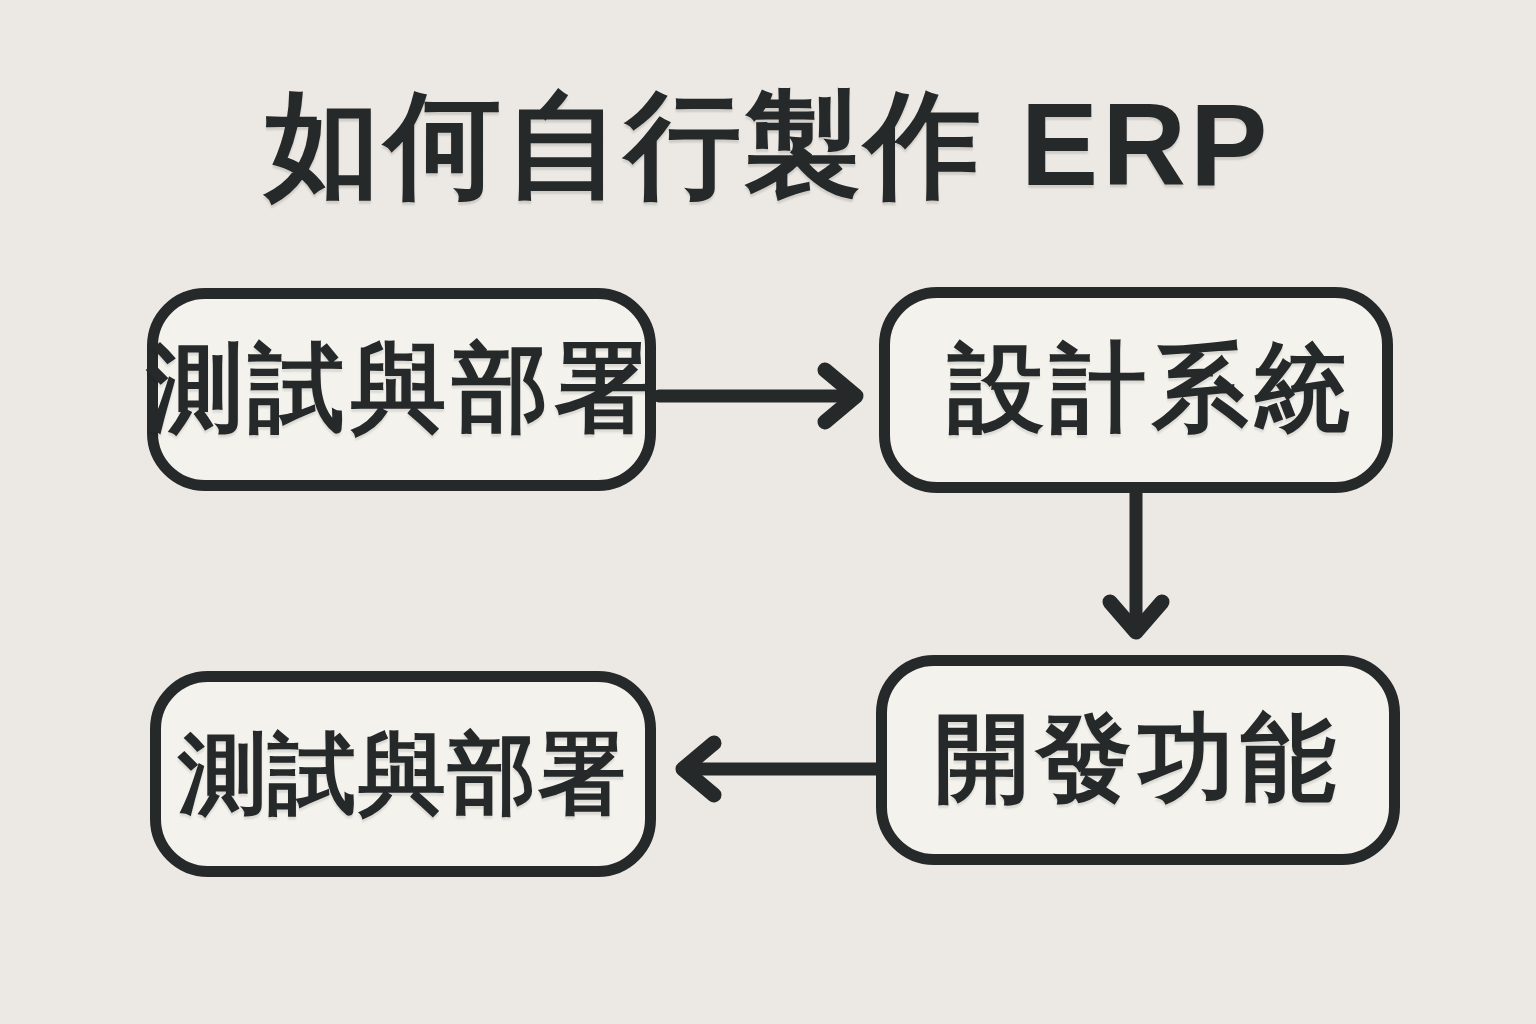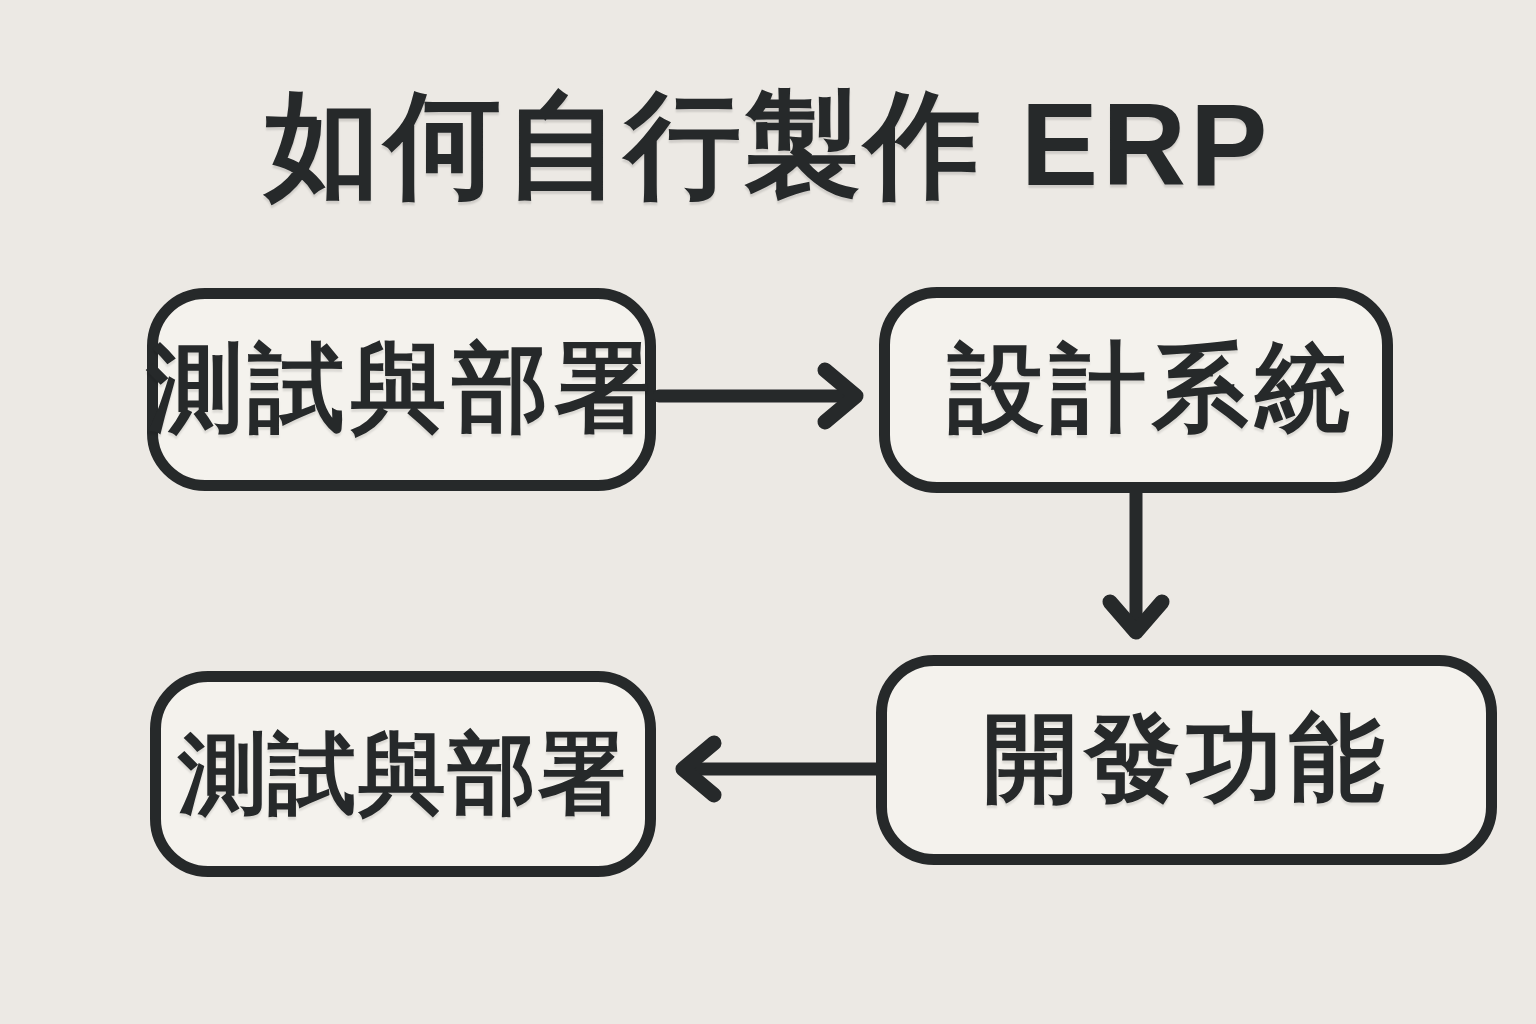--- a/index.html
+++ b/index.html
@@ -41,21 +41,21 @@
     justify-content: center;
     color: var(--ink, #26292A);
     font-weight: 800;
     text-shadow: 0 3px 2px rgba(0,0,0,0.10);
     white-space: nowrap;
   }
   .node-4char { font-size: 96px; letter-spacing: 6px; }
   .node-5char { font-size: 88px; letter-spacing: 2px; margin-top: 12px; }
   #node-requirements { left: 147px; top: 288px; width: 509px; height: 203px; }
   #node-design       { left: 879px; top: 287px; width: 514px; height: 206px; padding-left: 32px; }
-  #node-develop      { left: 876px; top: 655px; width: 621px; height: 210px; }
+  #node-develop      { left: 876px; top: 655px; width: 524px; height: 210px; }
   #node-testdeploy   { left: 150px; top: 659px; width: 506px; height: 206px; }
   .edge {
     position: absolute;
   }
   #edge-right { left: 653px; top: 353px; }
   #edge-down  { left: 1093px; top: 490px; }
   #edge-left  { left: 668px; top: 726px; }
   .edge svg { display: block; }
   .edge path, .edge line, .edge polyline {
     stroke: var(--ink, #26292A);

